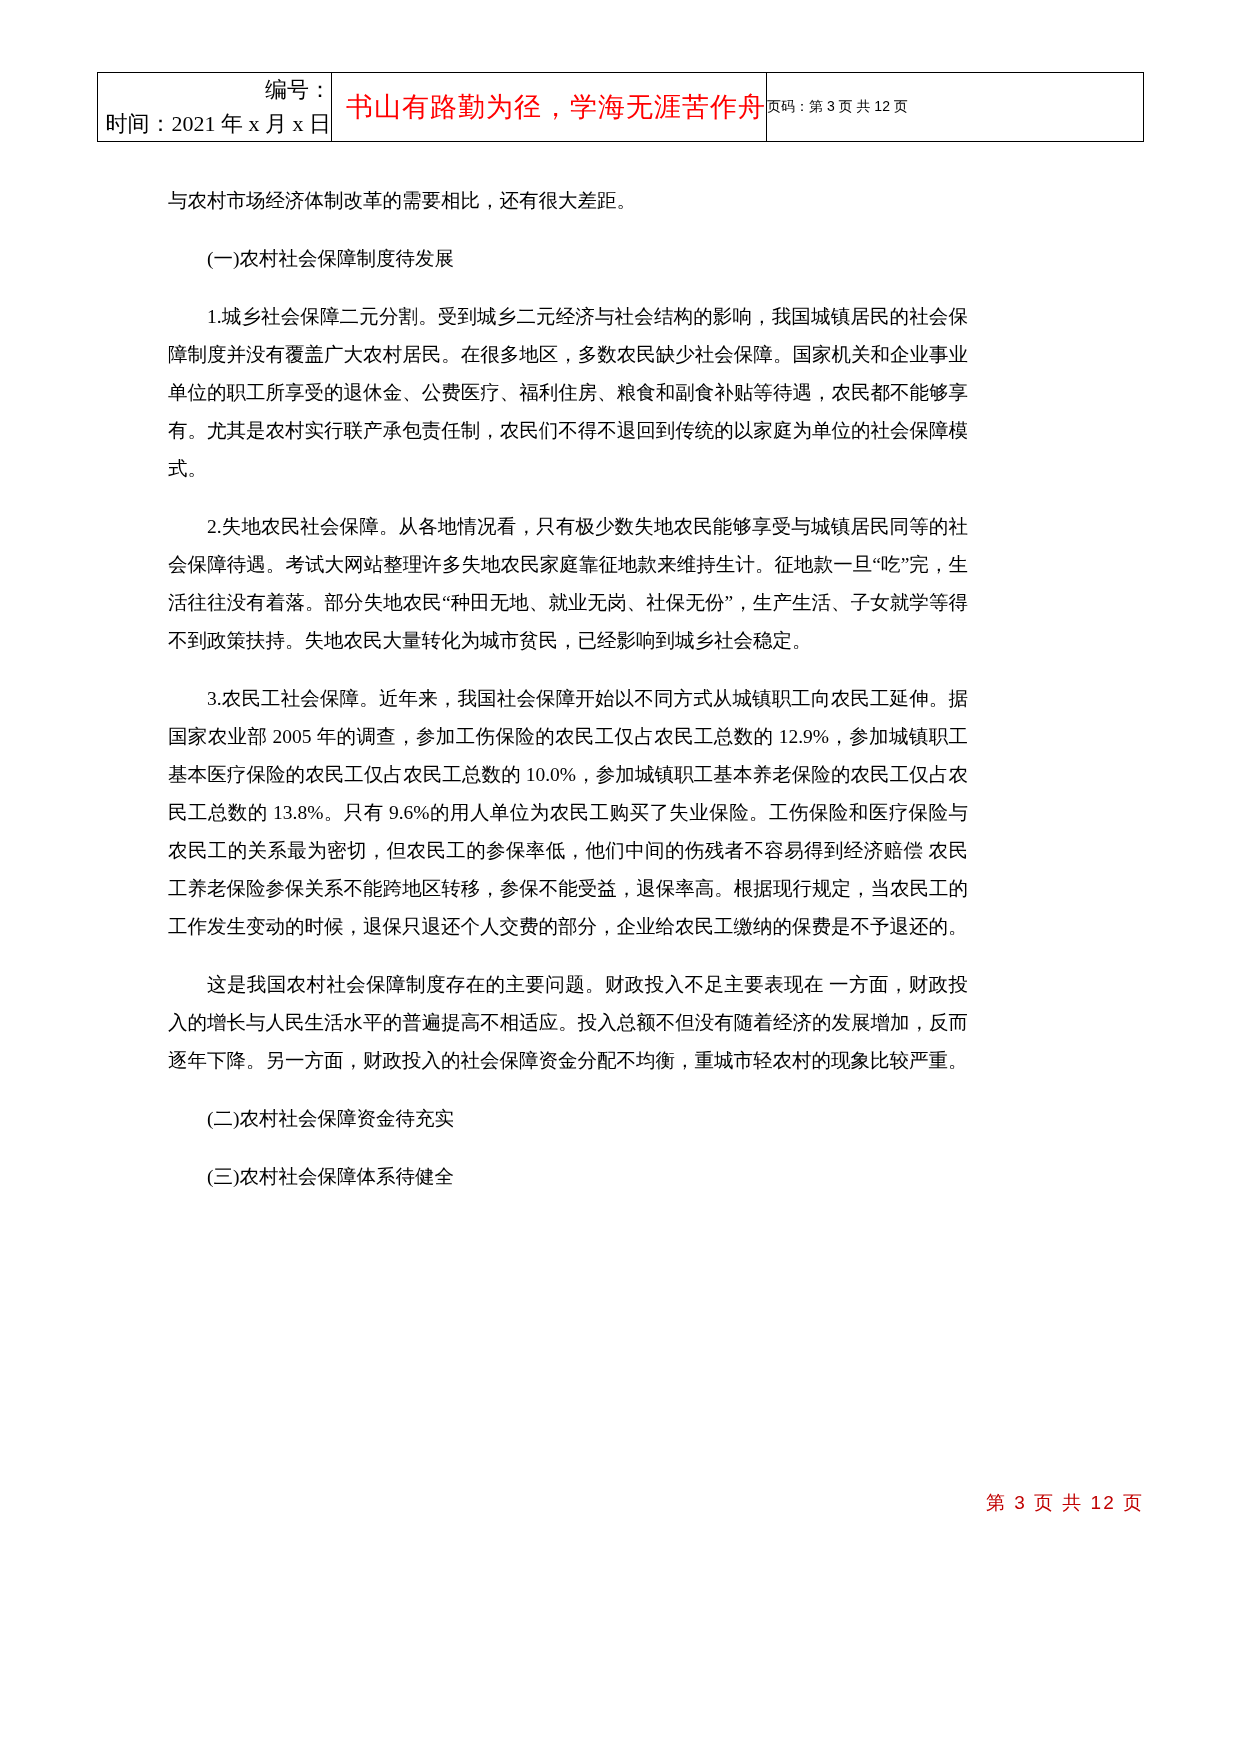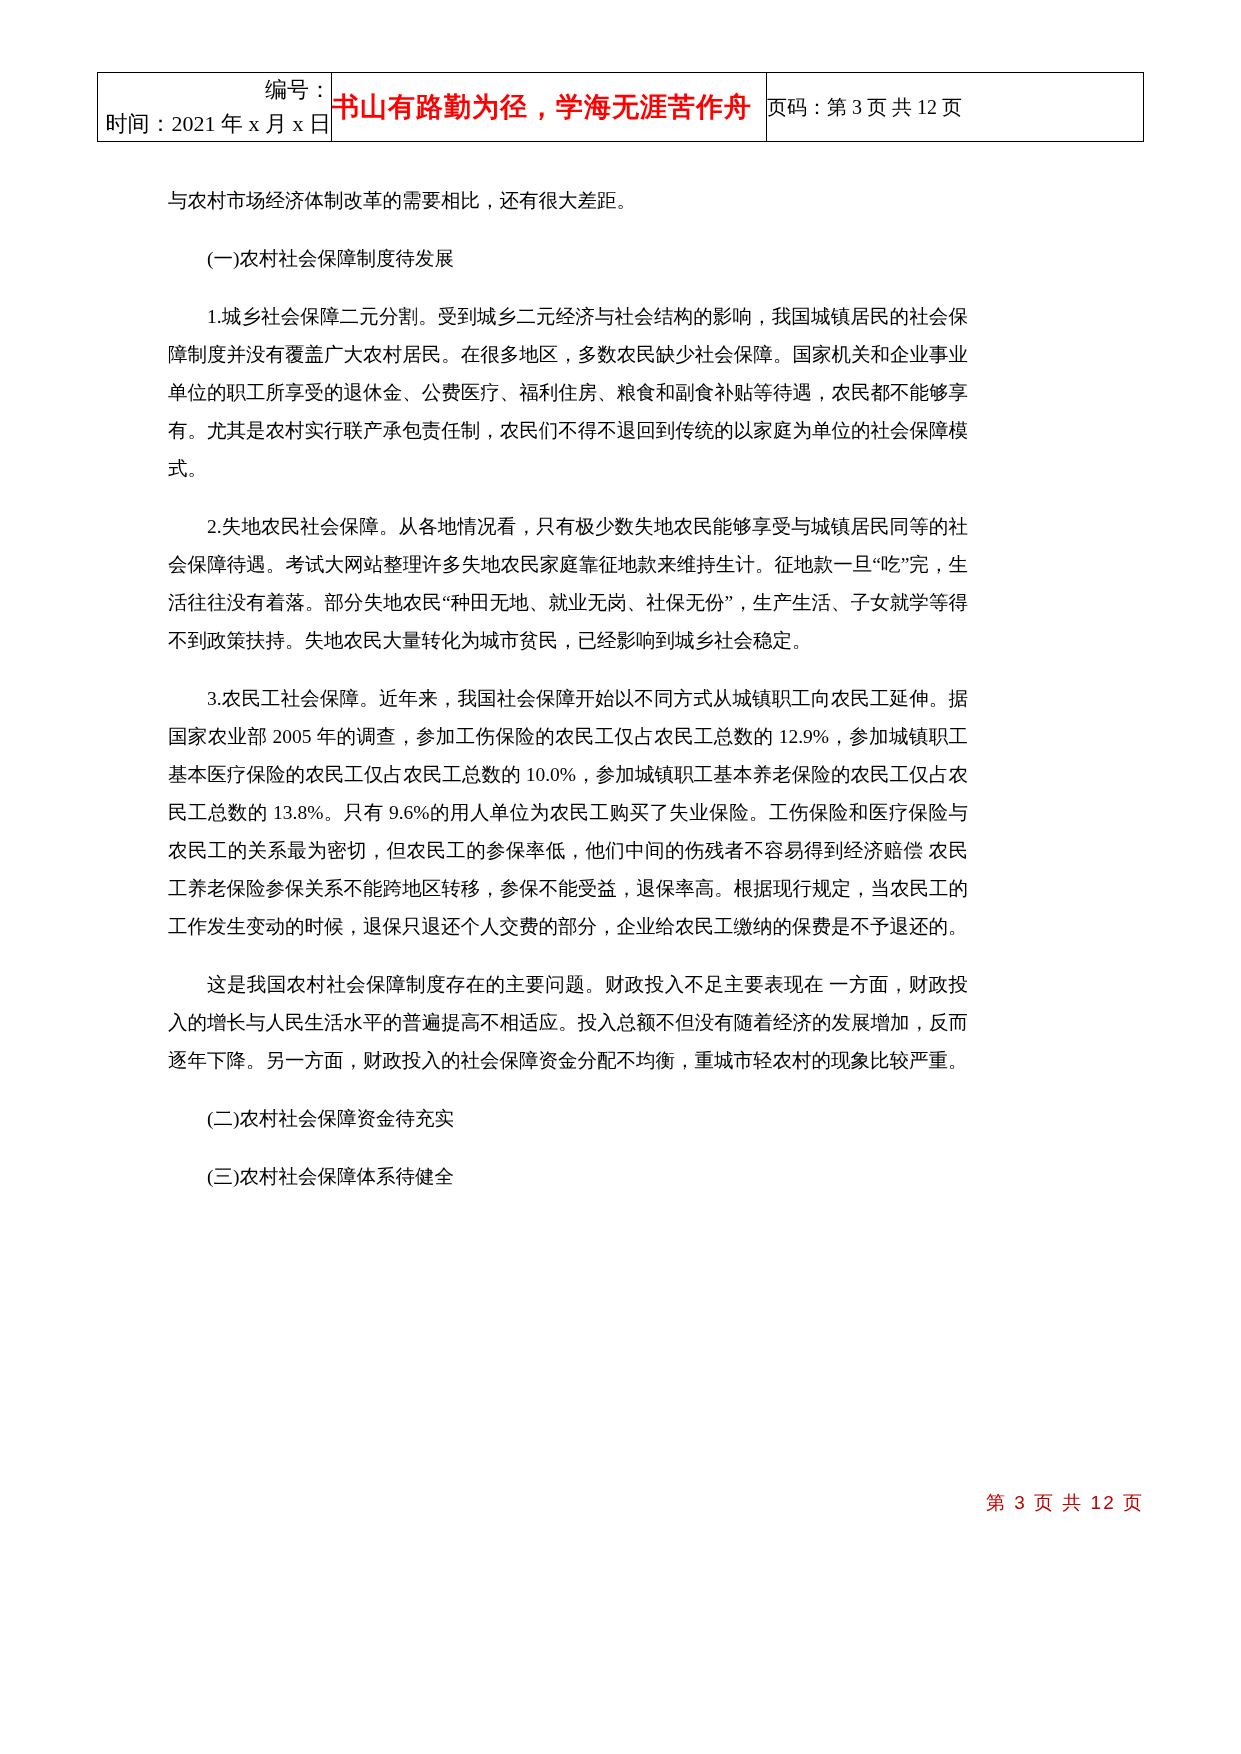--- a/index.html
+++ b/index.html
@@ -39,33 +39,33 @@
     width: 233px;
     padding: 8px 0 10px 8px;
     font-family: Liberation Serif, serif;
     font-size: 22px;
     line-height: 1.55;
     text-align: right;
   }
   .hdr-left div { white-space: nowrap; }
   .hdr-mid {
     width: 434px;
-    text-align: left;
+    text-align: right;
     color: #ff0000;
     font-family: "DejaVu Serif", serif;
     font-size: 27px;
-    font-weight: bold;
+    font-weight: normal;
     letter-spacing: 1px;
     padding: 14px 4px;
     margin-left: 46px;
   }
   .hdr-right {
     padding-left: 14px;
-    font-family: Liberation Serif, serif;
-    font-size: 20px;
+    font-family: Liberation Sans, sans-serif;
+    font-size: 14px;
     white-space: nowrap;
   }
 
   
   .body {
     position: absolute;
     left: 168px;
     top: 182px;
     width: 800px;
     font-size: 19.5px;

